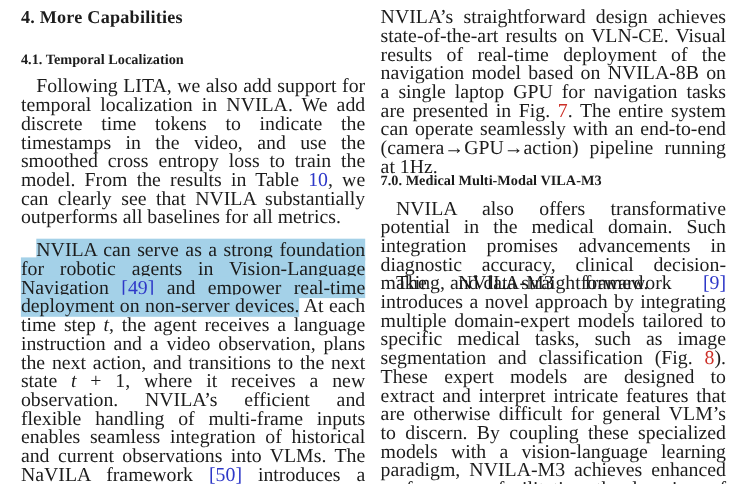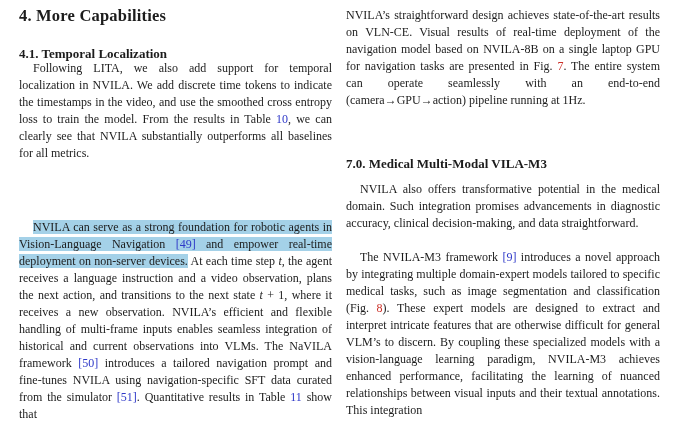--- a/index.html
+++ b/index.html
@@ -35,24 +35,24 @@
   .annotation-box {
     position: absolute; left: -7px; top: 175px;
     width: 196px; height: 42px;
     border: 3.5px solid var(--box-color);
     border-radius: 4px;
   }
   .h42 { position: absolute; left: 6px; bottom: 5px; white-space: nowrap; }
 
   .para {
     position: absolute; left: 0; margin: 0; width: 100%;
-    font-size: 12px; line-height: 17px; text-align: justify;
+    font-size: 18px; line-height: 17px; text-align: justify;
   }
   .indent { text-indent: 14px; }
-  .p1 { top: 60px; }
+  .p1 { top: 70px; }
   .p2 { top: 219px; }
   .p3 { top: 7px; }
   .p4 { top: 181px; }
   .p5 { top: 249px; }
 
   .hl { background-color: var(--highlight); }
   .cite { color: var(--cite); }
   .figref { color: var(--figref); }
   .math { font-style: italic; }
 </style>

